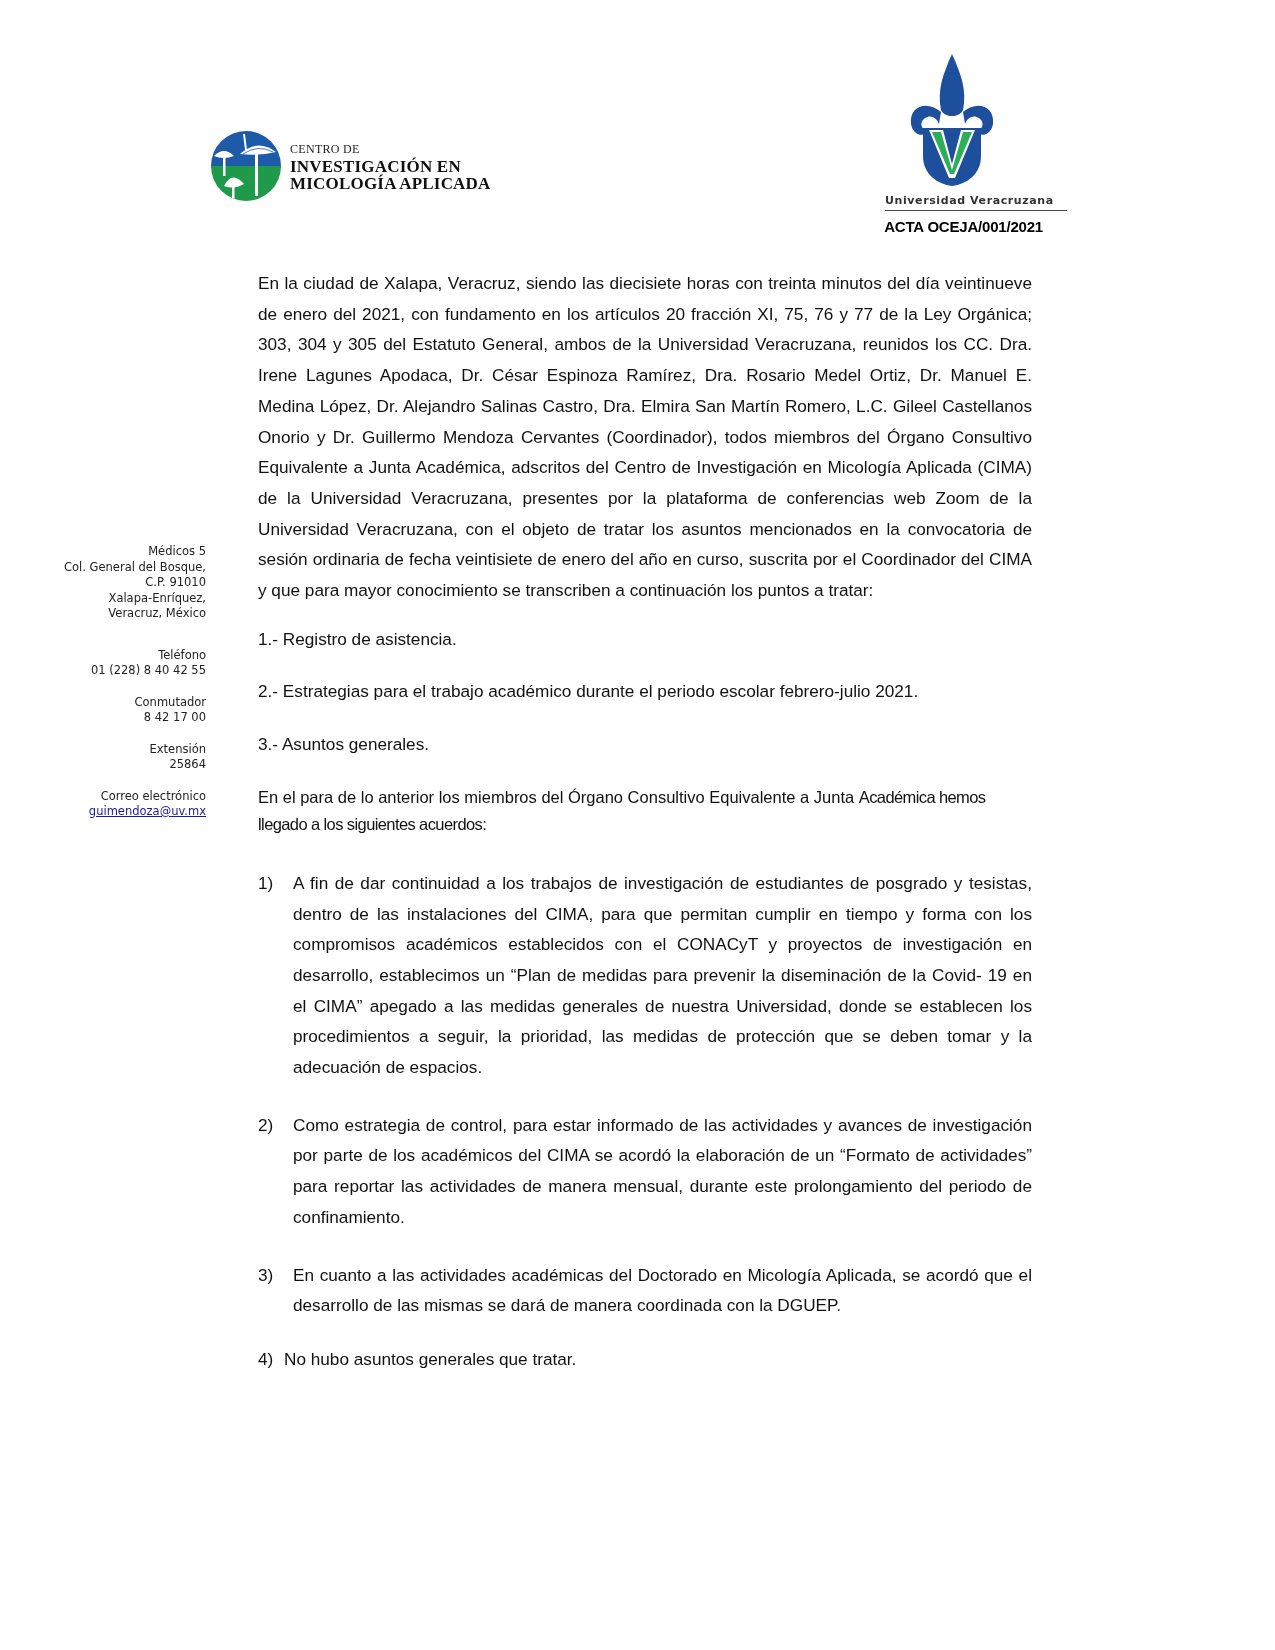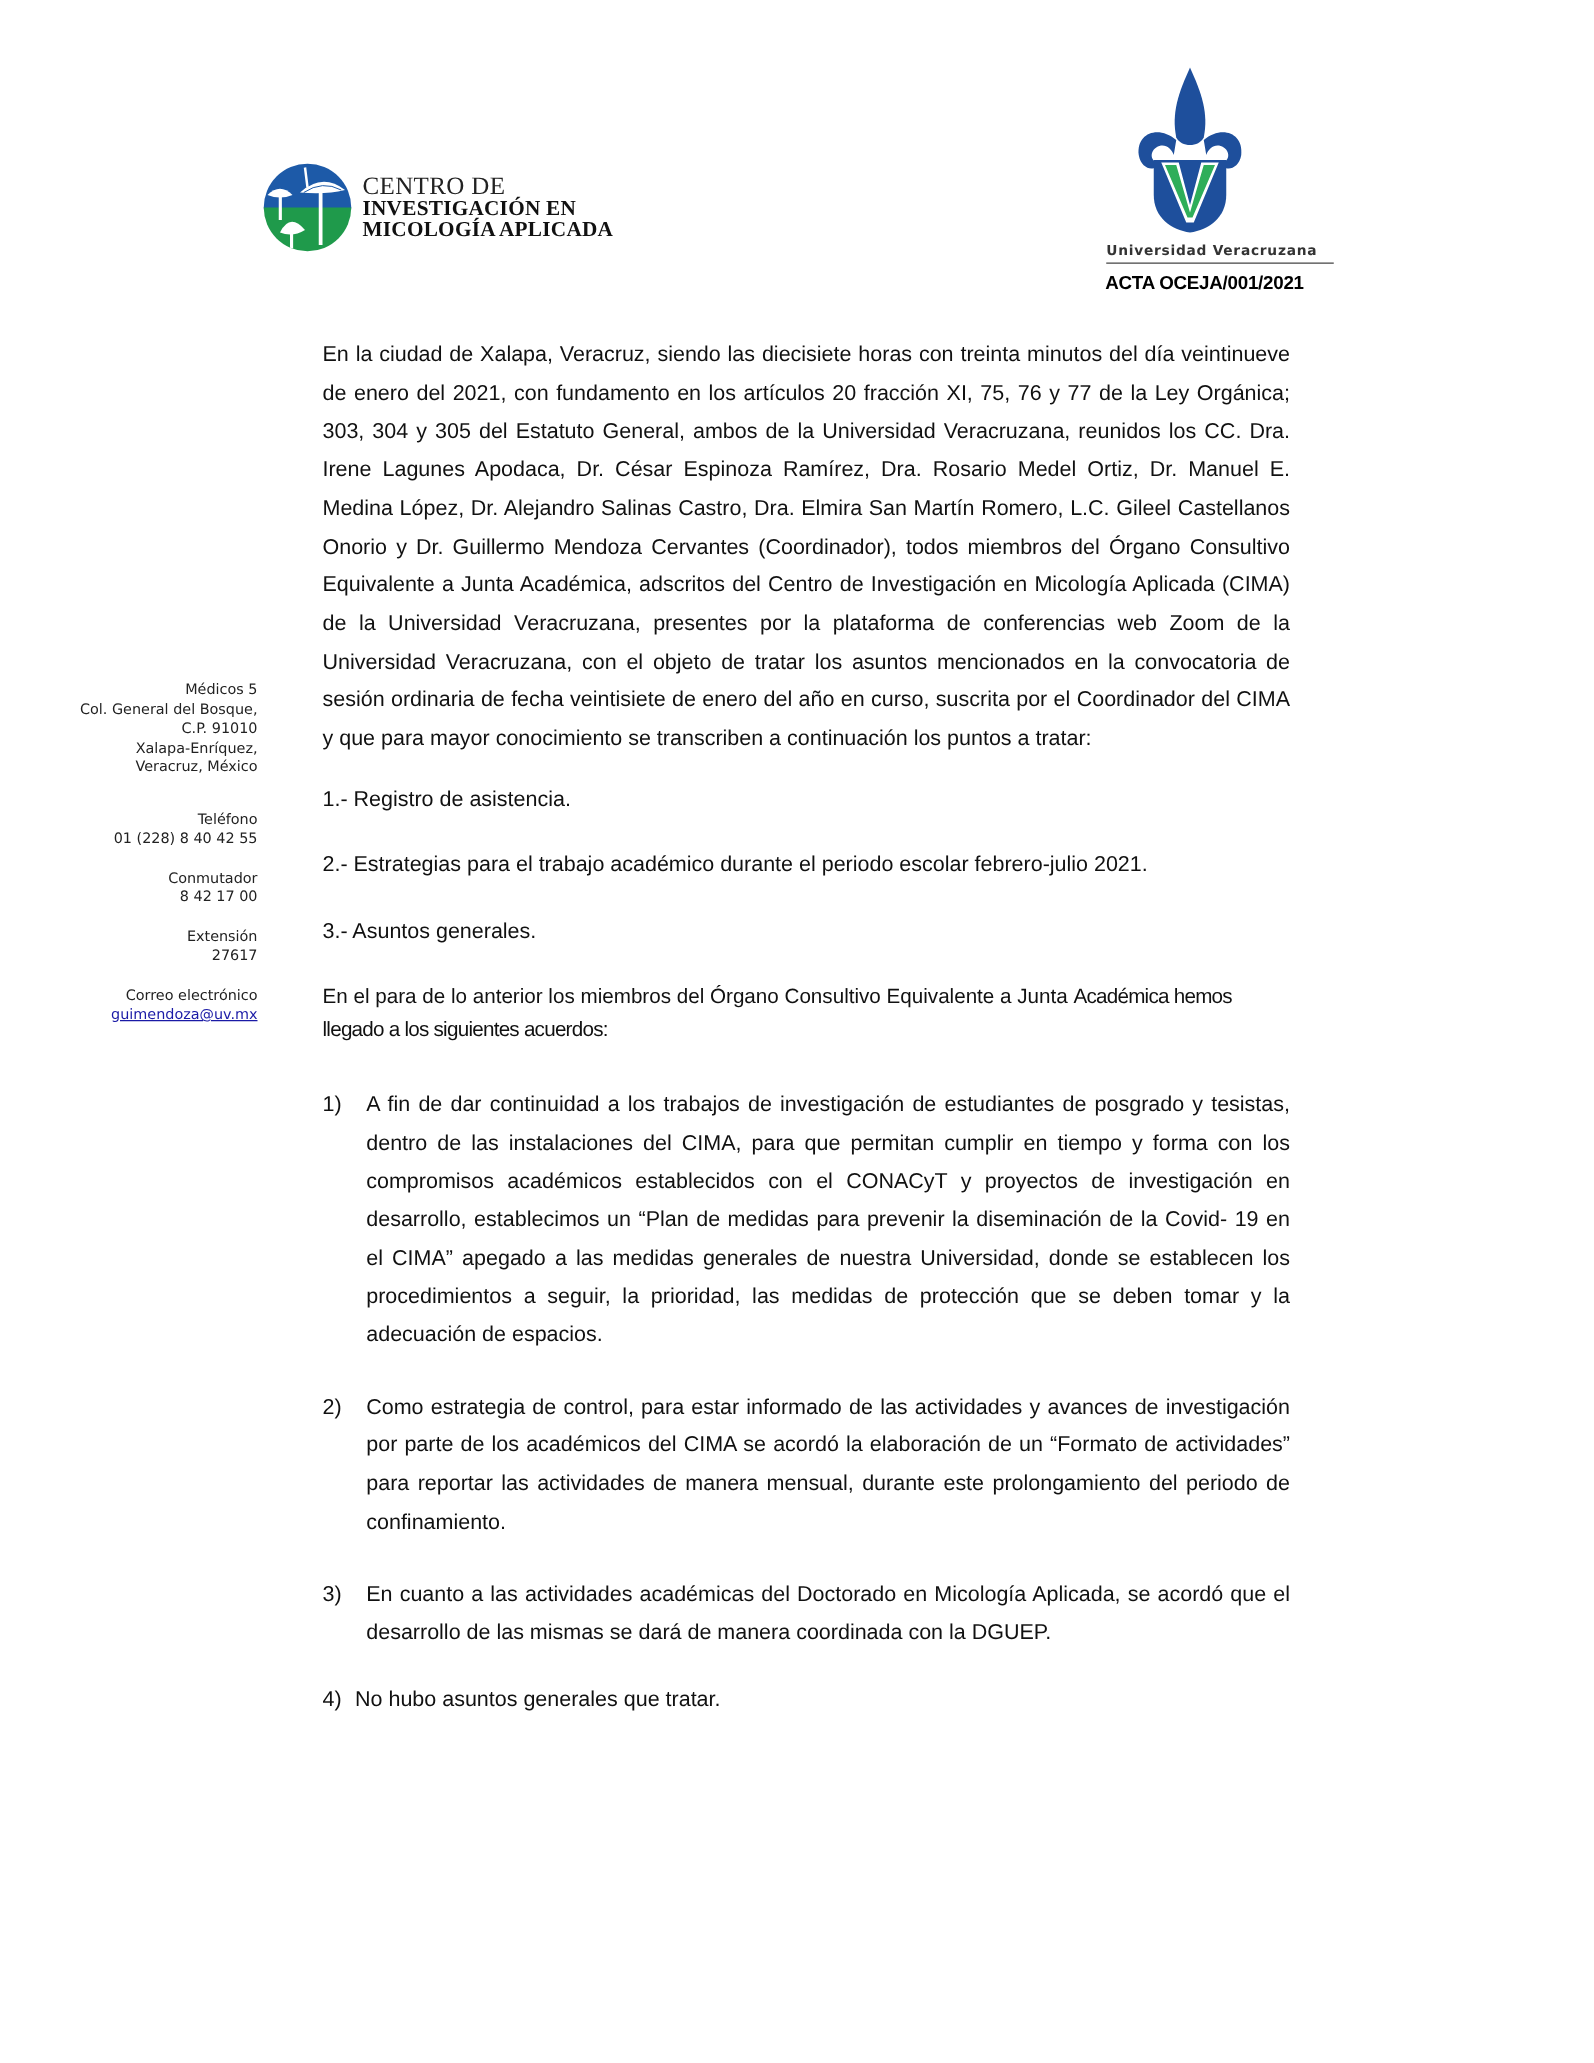--- a/index.html
+++ b/index.html
@@ -3,21 +3,21 @@
 <meta charset="utf-8">
 <style>
   html, body { margin: 0; padding: 0; background: #ffffff; }
   body { width: 1275px; height: 1650px; position: relative; overflow: hidden;
          font-family: "Liberation Sans", sans-serif; color: #111; }
 
   
   .cima-logo { position: absolute; left: 210px; top: 130px; display: flex; align-items: center; }
   .cima-mark { width: 72px; height: 72px; }
   .cima-text { margin-left: 8px; font-family: "Liberation Serif", serif; line-height: 17px; }
-  .cima-text .l1 { font-size: 20px; color: #222; letter-spacing: 0.3px; }
+  .cima-text .l1 { font-size: 12px; color: #222; letter-spacing: 0.3px; }
   .cima-text .l2, .cima-text .l3 { font-size: 17px; font-weight: bold; color: #111; letter-spacing: 0.2px; }
 
   
   .uv-logo { position: absolute; left: 885px; top: 52px; width: 190px; }
   .uv-mark { display: block; width: 90px; height: 136px; margin-left: 22px; }
   .uv-name { font-family: "DejaVu Sans", sans-serif; font-size: 11px; color: #333;
              margin-top: 6px; padding-bottom: 3px; border-bottom: 1.5px solid #444;
              width: 182px; letter-spacing: 0.6px; font-weight: bold; }
 
   .acta-title { position: absolute; right: 232px; top: 218px; font-size: 15px; font-weight: bold;
@@ -105,21 +105,21 @@
   <div class="block" style="margin-top:26px;">
     <div>Teléfono</div>
     <div>01 (228) 8 40 42 55</div>
   </div>
   <div class="block" style="margin-top:16px;">
     <div>Conmutador</div>
     <div>8 42 17 00</div>
   </div>
   <div class="block" style="margin-top:16px;">
     <div>Extensión</div>
-    <div>27617</div>
+    <div>25864</div>
   </div>
   <div class="block" style="margin-top:16px;">
     <div>Correo electrónico</div>
     <a>guimendoza@uv.mx</a>
   </div>
 </div>
 
 <div class="main">
   <p class="intro">En la ciudad de Xalapa, Veracruz, siendo las  diecisiete horas  con treinta minutos del día veintinueve de enero del 2021, con fundamento en los artículos 20 fracción XI, 75, 76 y 77 de la Ley Orgánica; 303, 304 y 305 del Estatuto General, ambos de la Universidad Veracruzana, reunidos los CC. Dra. Irene Lagunes Apodaca, Dr. César Espinoza Ramírez, Dra. Rosario Medel Ortiz, Dr. Manuel E. Medina López, Dr. Alejandro Salinas Castro, Dra. Elmira San Martín Romero, L.C. Gileel Castellanos  Onorio y Dr. Guillermo Mendoza Cervantes (Coordinador), todos miembros del Órgano Consultivo Equivalente a Junta Académica, adscritos del Centro de Investigación en Micología Aplicada (CIMA) de la Universidad Veracruzana, presentes por la plataforma de conferencias web Zoom de la  Universidad  Veracruzana, con el objeto de tratar los asuntos mencionados en la convocatoria de sesión ordinaria de fecha veintisiete de enero del año en curso, suscrita por el Coordinador del CIMA y que para mayor conocimiento se transcriben a continuación los puntos a tratar:</p>
 

